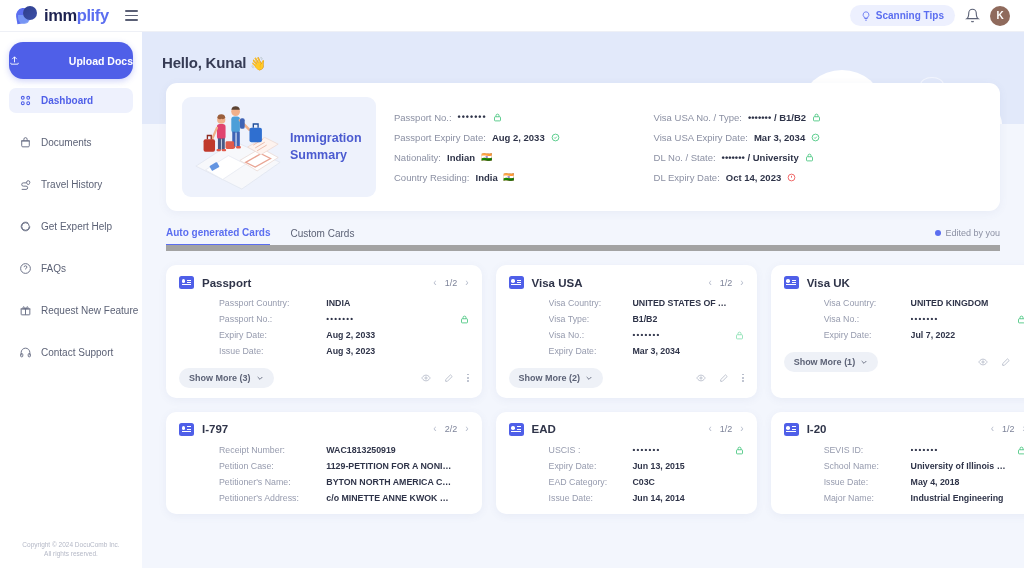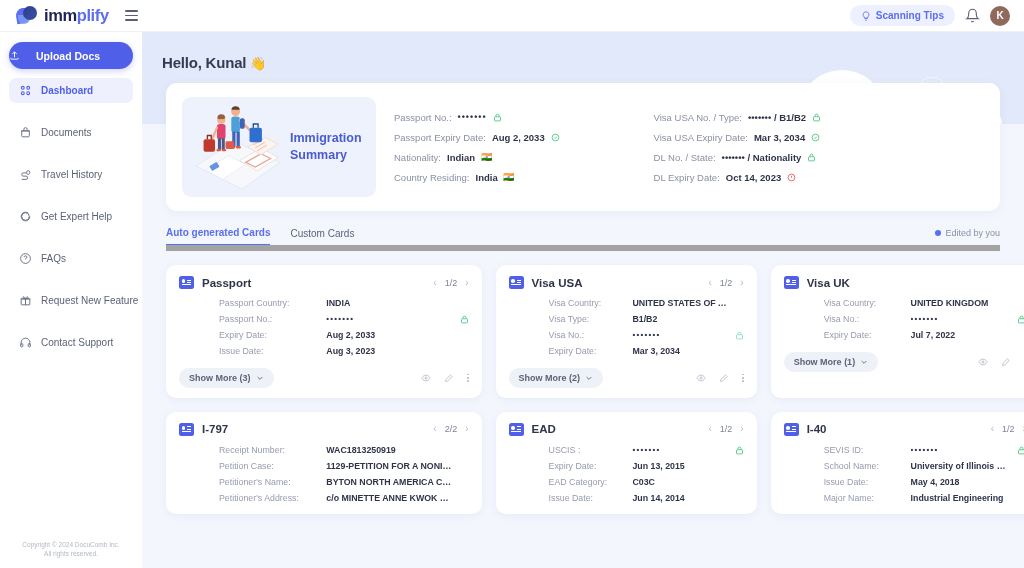--- a/index.html
+++ b/index.html
@@ -52,22 +52,22 @@
 
   
   .body { flex:1; display:flex; min-height:0; }
 
   
   .sidebar {
     width:142px; flex:0 0 142px; background:#fff; position:relative;
     padding:10px 9px 0 9px; display:flex; flex-direction:column;
   }
   .upload-btn {
-    display:flex; align-items:center; justify-content:flex-start; gap:16px;
-    height:27px; border-radius:14px; background:#4f5fe8; color:#fff;
+    display:flex; align-items:center; justify-content:space-between; gap:16px;
+    height:37px; border-radius:14px; background:#4f5fe8; color:#fff;
     font-size:10.5px; font-weight:700; cursor:pointer; margin-bottom:9px;
     box-shadow:0 2px 6px rgba(79,95,232,.28);
   }
   .nav { display:flex; flex-direction:column; gap:17px; }
   .nav-item {
     display:flex; align-items:center; gap:9px; height:25px;
     padding:0 9px; border-radius:7px; cursor:pointer;
     font-size:10px; color:#5c6276; white-space:nowrap;
   }
   .nav-item .ico { width:14px; height:14px; flex:0 0 14px; display:flex; align-items:center; justify-content:center; }
@@ -425,21 +425,21 @@
               <div class="frow">
                 <span class="flabel">Visa USA Expiry Date:</span>
                 <span class="fval">Mar 3, 2034</span>
                 <svg width="9" height="9" viewBox="0 0 24 24" fill="none" stroke="#3fc47a" stroke-width="2.2">
                     <circle cx="12" cy="12" r="9"></circle>
                     <path d="M8.5 12.2l2.4 2.4 4.6-4.8"></path>
                   </svg>
               </div>
               <div class="frow">
                 <span class="flabel">DL No. / State:</span>
-                <span class="fval">••••••• / Nationality</span>
+                <span class="fval">••••••• / University</span>
                 <svg width="9" height="9" viewBox="0 0 24 24" fill="none" stroke="#3fc47a" stroke-width="2.2">
                     <rect x="4" y="10" width="16" height="11" rx="2"></rect>
                     <path d="M8 10V7a4 4 0 0 1 8 0v3"></path>
                   </svg>
               </div>
               <div class="frow">
                 <span class="flabel">DL Expiry Date:</span>
                 <span class="fval">Oct 14, 2023</span>
                 <svg width="9" height="9" viewBox="0 0 24 24" fill="none" stroke="#ec4d4d" stroke-width="2.2">
                     <circle cx="12" cy="12" r="9"></circle>
@@ -745,21 +745,21 @@
           </div>
 
           <div class="dcard">
             <div class="dhead">
               <span class="dicon">
                   <i class="p ph"></i>
                   <i class="p pl1"></i>
                   <i class="p pl2"></i>
                   <i class="p pl3"></i>
                 </span>
-              <span class="dtitle">I-40</span>
+              <span class="dtitle">I-20</span>
               <span class="pager">
                 <span class="arw">‹</span>
                 <span class="pg">1/2</span>
                 <span class="arw">›</span>
               </span>
             </div>
             <div class="rows">
               <div class="row">
                   <span class="rlabel">SEVIS ID:</span>
                   <span class="rval masked">•••••••</span>

